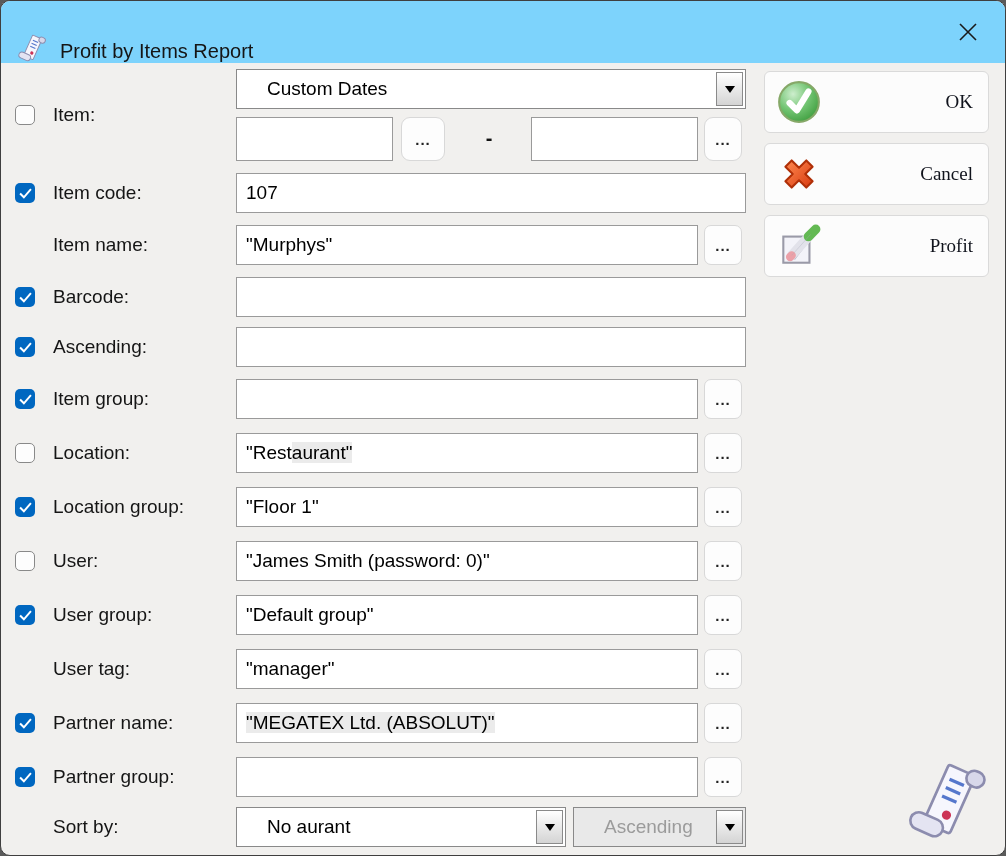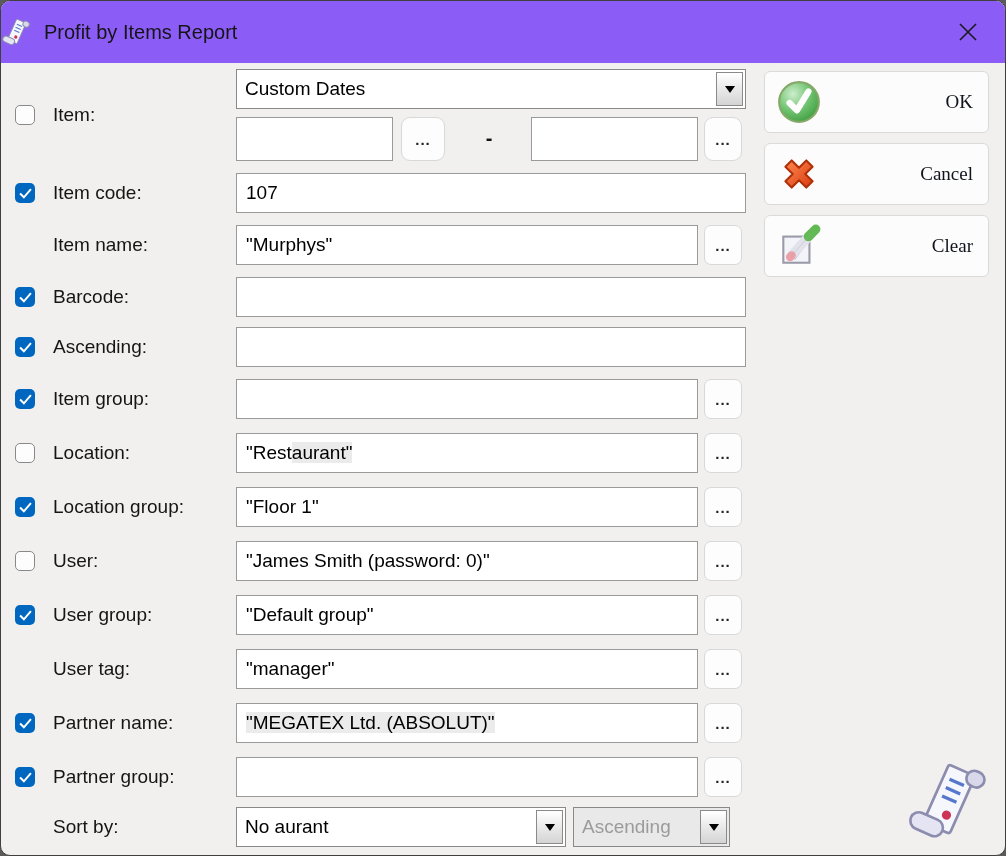--- a/index.html
+++ b/index.html
@@ -12,22 +12,23 @@
   }
   .dialog {
     position: absolute; inset: 0;
     background: #f1f0ee;
     border: 1px solid #3f3f3f;
     border-radius: 10px;
     overflow: hidden;
   }
   .titlebar {
     position: absolute; top: 0; left: 0; right: 0; height: 62px;
-    background: #8b5cf6;
-    display: flex; align-items: center; gap: 13px;
+    background: #7dd3fc;
+    display: flex; align-items: flex-end; gap: 13px;
+    padding-left: 16px;
   }
   .title { font-size: 20px; color: #151515; }
   .close-btn {
     position: absolute; top: 0; right: 8px; width: 58px; height: 62px;
     display: flex; align-items: center; justify-content: center;
     cursor: pointer;
   }
   .row { position: absolute; left: 0; right: 0; height: 56px; }
   .cb {
     position: absolute; left: 14px; top: 10px;
@@ -55,21 +56,21 @@
     font-size: 15px; font-weight: bold; letter-spacing: 1px; color: #222;
     display: flex; align-items: center; justify-content: center;
     cursor: pointer;
   }
   .combo {
     position: absolute; background: #fff; border: 1px solid #898989;
     display: flex; align-items: stretch; cursor: pointer;
   }
   .combo .val {
     flex: 1; font-size: 19px; color: #000; padding: 0 8px;
-    display: flex; align-items: center; white-space: nowrap; overflow: hidden;
+    display: flex; align-items: center; white-space: nowrap; overflow: hidden; margin-left: 22px;
   }
   .combo .arrow {
     width: 27px; margin: 2px;
     background: linear-gradient(#ffffff, #d4d4d4);
     border: 1px solid #8a8a8a;
     display: flex; align-items: center; justify-content: center;
   }
   .combo.disabled { background: #e9e9e9; }
   .combo.disabled .val { color: #9b9b9b; }
   .tri {
@@ -271,21 +272,21 @@
 
   <div class="row" style="top:806px">
     <span class="lbl">Sort by:</span>
   </div>
   <div class="combo" style="left:235px;top:806px;width:330px;height:40px">
     <span class="val">No aurant</span>
     <span class="arrow">
         <span class="tri"></span>
       </span>
   </div>
-  <div class="combo disabled" style="left:572px;top:806px;width:157px;height:40px">
+  <div class="combo disabled" style="left:572px;top:806px;width:173px;height:40px">
     <span class="val">Ascending</span>
     <span class="arrow">
         <span class="tri"></span>
       </span>
   </div>
 
   <div class="btn" style="top:70px">
     <svg class="icon" viewBox="0 0 44 44">
       <circle cx="22" cy="22" r="19" fill="url(#gOK)" stroke="#86a868" stroke-width="2"></circle>
       <path d="M13 23 L20 30 L31 12" stroke="#fff" stroke-width="6" fill="none" stroke-linecap="round" stroke-linejoin="round"></path>
@@ -302,21 +303,21 @@
 
   <div class="btn" style="top:214px">
     <svg class="icon" viewBox="0 0 44 44">
       <rect x="7" y="13" width="25" height="25" fill="#f3f3f9" stroke="#9a9aa8" stroke-width="2"></rect>
       <path d="M13 27 l5 6 l9 -12" stroke="#b8b8c6" stroke-width="3" fill="none"></path>
       <line x1="15" y1="31" x2="33" y2="11" stroke="#e2e2ea" stroke-width="9" stroke-linecap="round"></line>
       <line x1="31" y1="13" x2="38" y2="6" stroke="#63b953" stroke-width="9" stroke-linecap="round"></line>
       <line x1="13.5" y1="32.5" x2="15" y2="31" stroke="#eba0a8" stroke-width="8" stroke-linecap="round"></line>
       <line x1="15" y1="31" x2="33" y2="11" stroke="#aab" stroke-width="0.8" fill="none" opacity="0.4"></line>
     </svg>
-    <span class="btn-label">Clear</span>
+    <span class="btn-label">Profit</span>
   </div>
 
   <svg class="logo" viewBox="0 0 64 64">
     <g transform="rotate(24 32 32)">
       <rect x="22" y="6" width="22" height="48" rx="2" fill="#f6f6fd" stroke="#8c8cae" stroke-width="2"></rect>
       <rect x="38" y="2" width="14" height="12" rx="6" fill="#d8d8ea" stroke="#8c8cae" stroke-width="2"></rect>
       <rect x="12" y="48" width="26" height="13" rx="6.5" fill="#e4e4f2" stroke="#8c8cae" stroke-width="2"></rect>
       <line x1="27" y1="16" x2="39" y2="16" stroke="#5577cc" stroke-width="2.5"></line>
       <line x1="27" y1="23" x2="39" y2="23" stroke="#5577cc" stroke-width="2.5"></line>
       <line x1="27" y1="30" x2="39" y2="30" stroke="#5577cc" stroke-width="2.5"></line>

